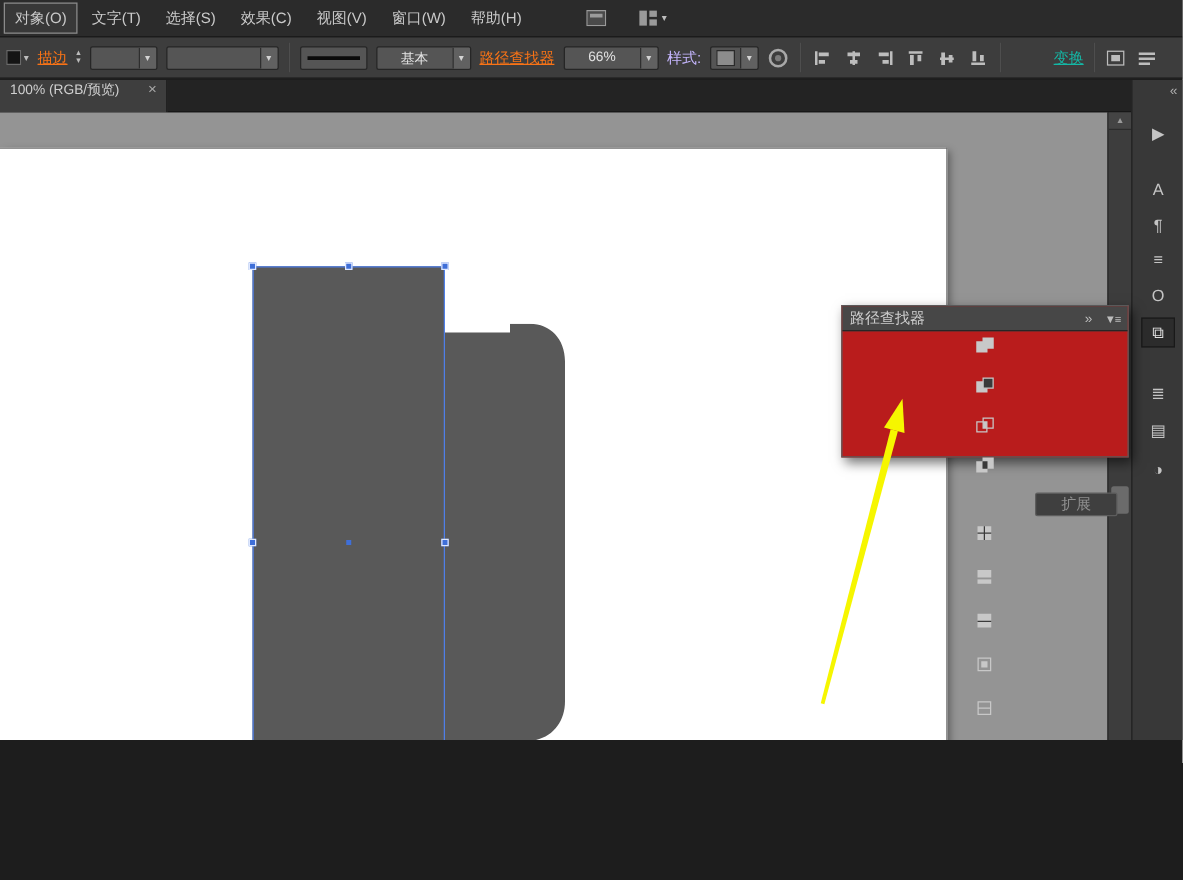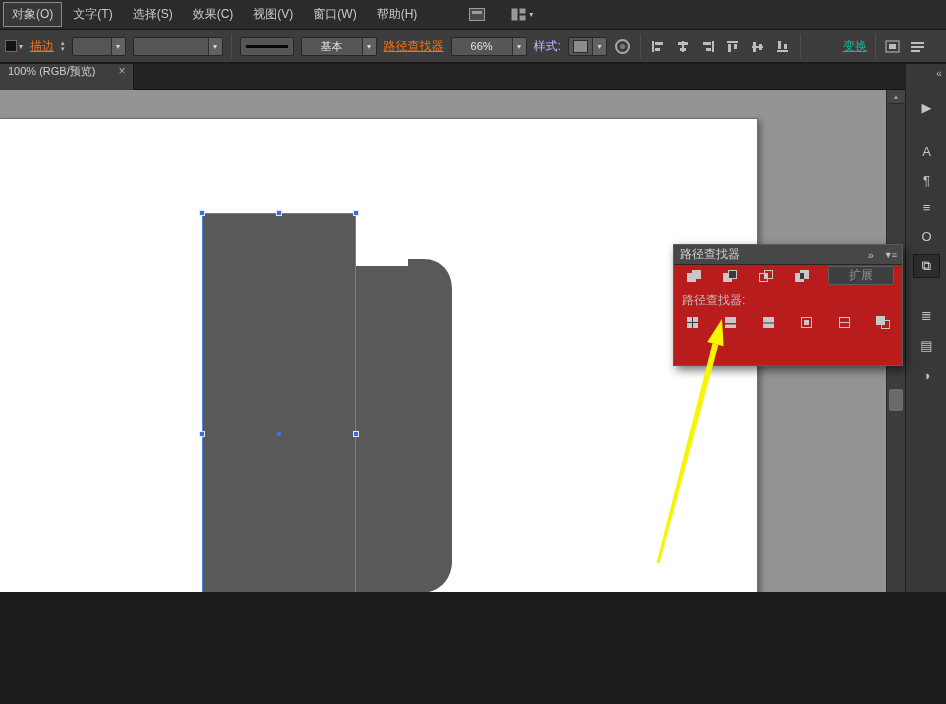--- a/index.html
+++ b/index.html
@@ -71,21 +71,21 @@
 
   
   .pf-panel { position:absolute; left:673px; top:180px; width:230px; height:122px; background:#b91c1c;
               border:1px solid #5a5a5a; box-shadow:3px 4px 9px rgba(0,0,0,0.55); z-index:5; font-size:12px; }
   .pf-header { height:20px; background:#474747; border-bottom:1px solid #262626; display:flex; align-items:center;
                padding:0 6px; color:#cfcfcf; }
   .pf-header-title { flex:1; font-size:12px; }
   .pf-flyout { color:#bdbdbd; margin-right:10px; font-size:11px; cursor:pointer; }
   .pf-menu { color:#bdbdbd; font-size:9px; letter-spacing:-1px; cursor:pointer; }
   .pf-label { color:#bdbdbd; padding:5px 8px 2px; }
-  .pf-row { display:flex; align-items:flex-end; padding:1px 8px 2px; gap:13px; }
+  .pf-row { display:flex; align-items:center; padding:1px 8px 2px; gap:13px;flex-direction:column; }
   .pf-btn { width:23px; height:19px; display:flex; align-items:center; justify-content:center; cursor:pointer; }
   .pf-expand { margin-left:auto; width:66px; height:19px; background:#3f3f3f; border:1px solid #5d5d5d; border-radius:2px;
                color:#8f8f8f; display:flex; align-items:center; justify-content:center; font-size:12px; cursor:pointer; }
   .pf-row2 { gap:16px; }
 
   .arrow-overlay { position:absolute; left:0; top:0; width:946px; height:640px; pointer-events:none; z-index:6; }
 </style>
 </head>
 <body>
 
@@ -293,21 +293,20 @@
         </span>
         <span class="pf-btn">
           <svg width="16" height="14">
               <rect x="1" y="4" width="9" height="9" fill="#c8c8c8"></rect>
               <rect x="6" y="1" width="9" height="9" fill="#c8c8c8"></rect>
               <rect x="6" y="4" width="4" height="6" fill="#3a3a3a"></rect>
             </svg>
         </span>
         <span class="pf-expand">扩展</span>
       </div>
-      <div class="pf-label">路径查找器:</div>
       <div class="pf-row pf-row2">
         <span class="pf-btn">
           <svg width="16" height="14">
               <rect x="2" y="2" width="11" height="11" fill="#c8c8c8"></rect>
               <path d="M2,7.5 h11 M7.5,2 v11" stroke="#3a3a3a"></path>
             </svg>
         </span>
         <span class="pf-btn">
           <svg width="16" height="14">
               <rect x="2" y="2" width="11" height="6" fill="#c8c8c8"></rect>

